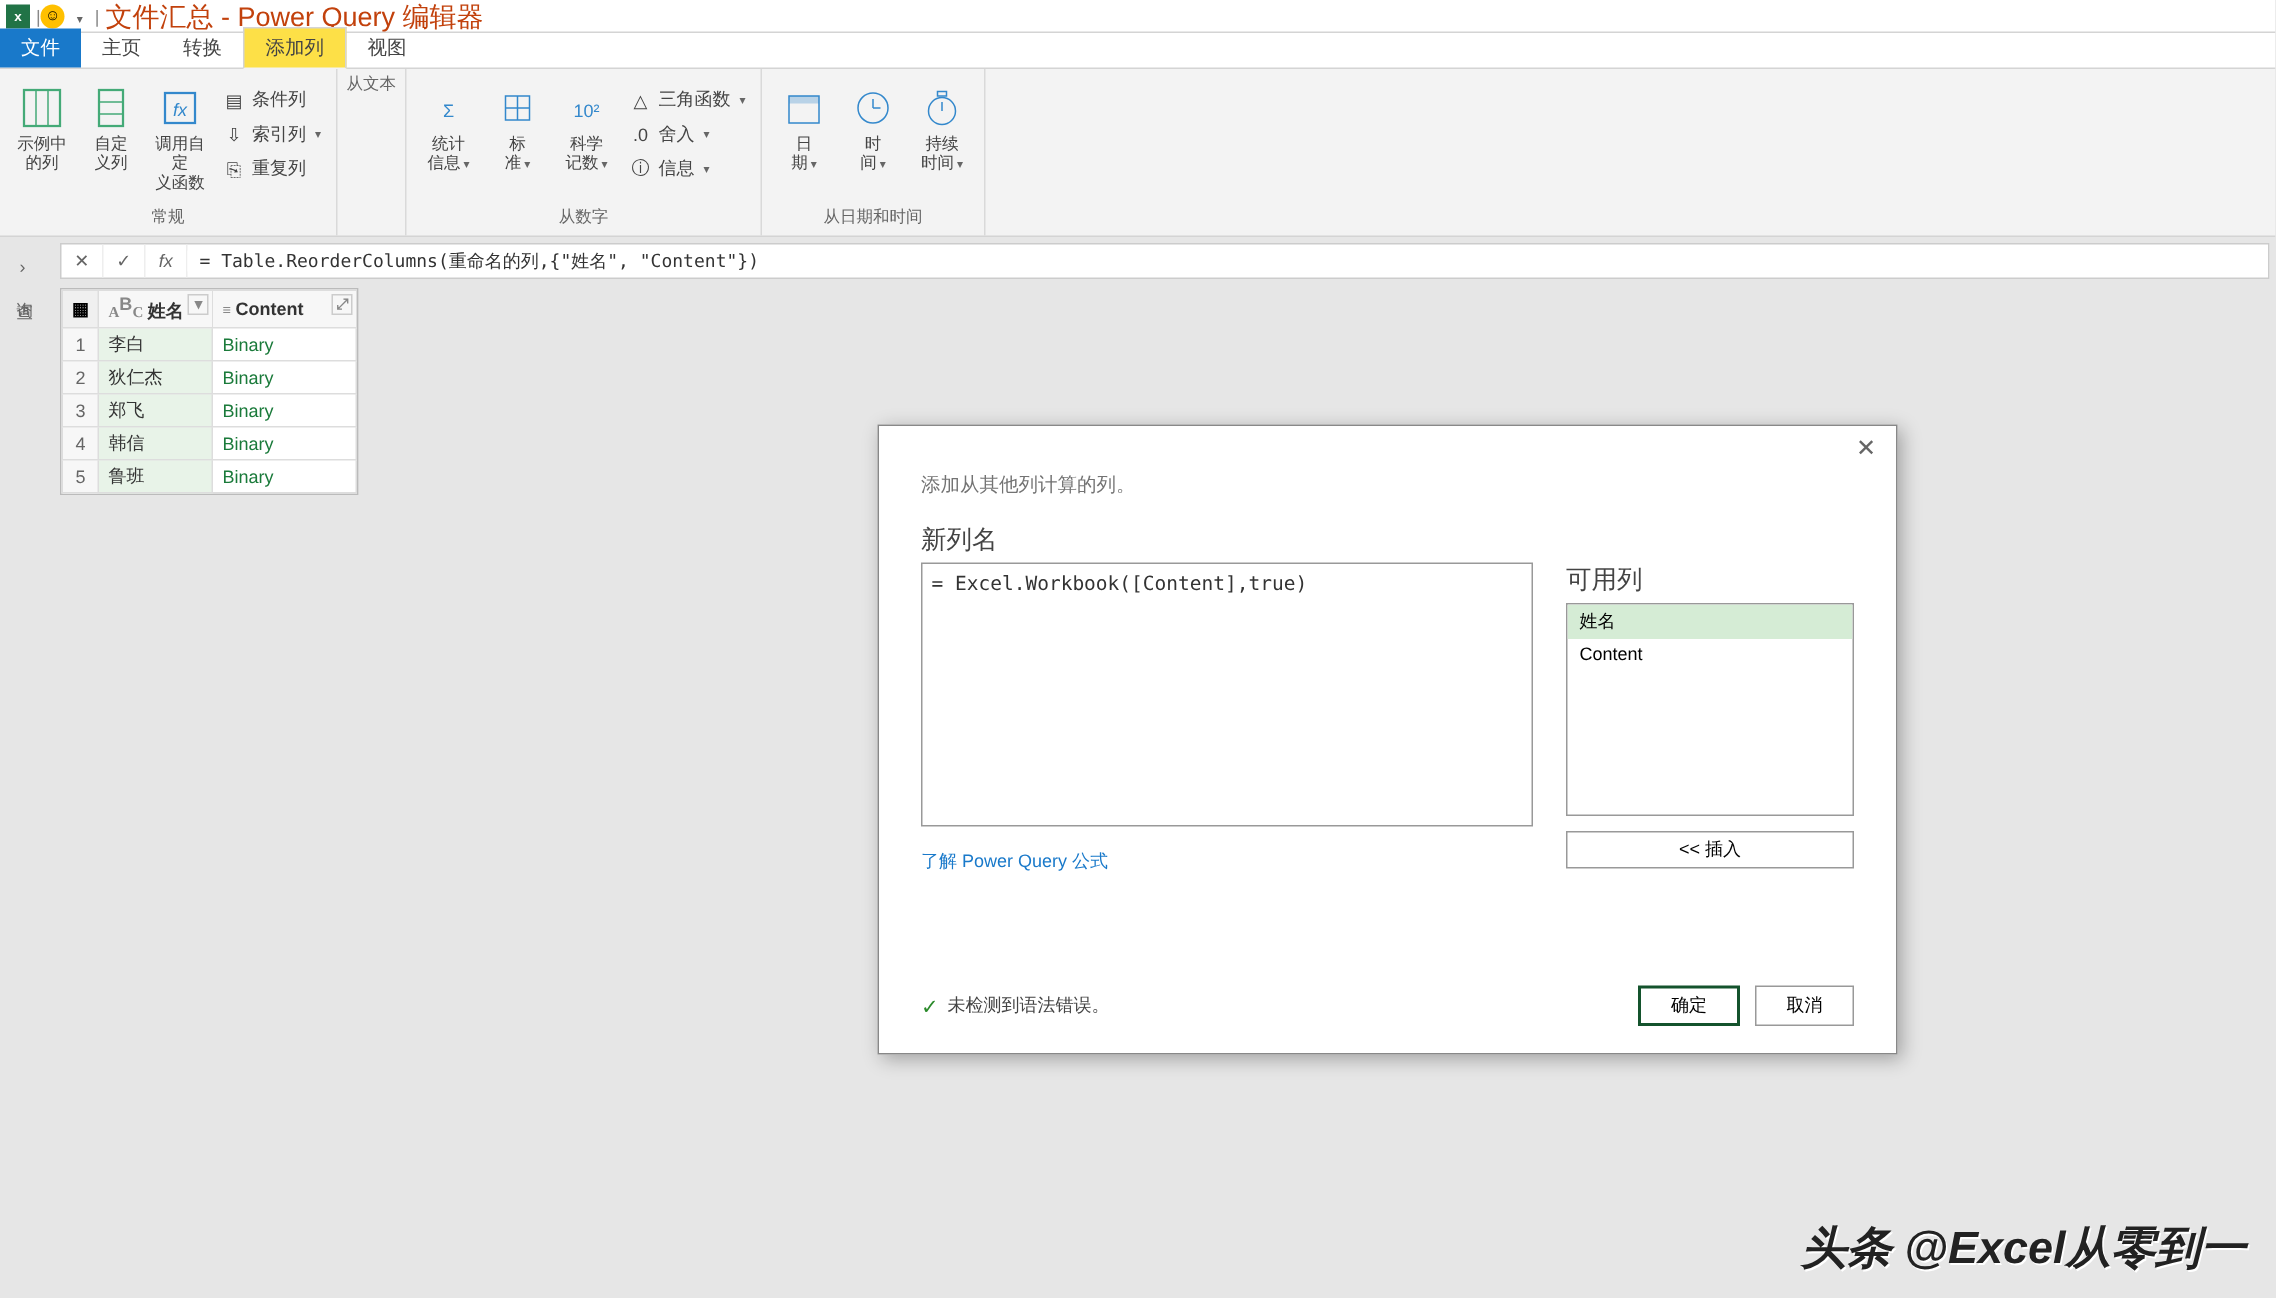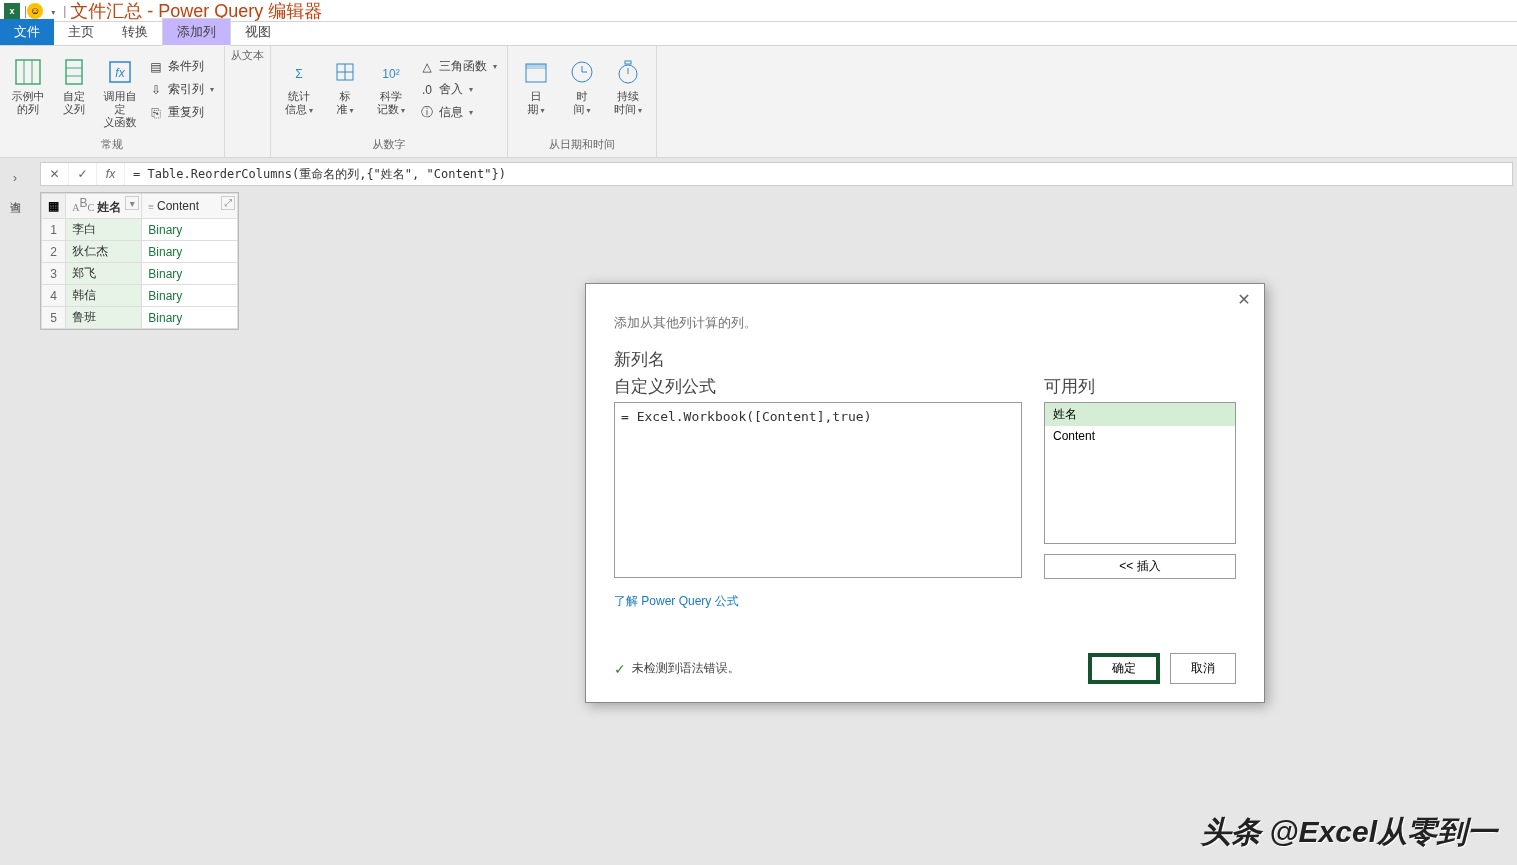--- a/index.html
+++ b/index.html
@@ -5,21 +5,21 @@
 *{margin:0;padding:0;box-sizing:border-box;font-family:"Microsoft YaHei","Segoe UI",sans-serif;font-size:12px}
 body{background:#e6e6e6;width:1517px;height:865px;overflow:hidden;position:relative}
 .titlebar{height:22px;background:#fff;display:flex;align-items:center;padding:0 4px;border-bottom:1px solid #d4d4d4}
 .titlebar .xl-icon{width:16px;height:16px;background:#217346;color:#fff;font-size:9px;font-weight:bold;display:flex;align-items:center;justify-content:center;margin-right:4px}
 .titlebar .smiley{width:16px;height:16px;background:#ffc000;border-radius:50%;margin-right:2px;display:flex;align-items:center;justify-content:center;font-size:10px}
 .titlebar .qat-sep{color:#888;margin:0 4px}
 .titlebar .title-text{color:#c2410c;margin-left:0;font-size:18px}
 .tabs{height:24px;background:#fff;display:flex;align-items:flex-end;border-bottom:1px solid #d4d4d4}
 .tab{padding:4px 14px;color:#444;cursor:pointer;font-size:13px}
 .tab.file{background:#1979ca;color:#fff}
-.tab.active{background:#c4b5fd;border:1px solid #d4d4d4;border-bottom:1px solid #f3f3f3;margin-bottom:-1px}
+.tab.active{background:#fde047;border:1px solid #d4d4d4;border-bottom:1px solid #f3f3f3;margin-bottom:-1px}
 .ribbon{height:112px;background:#f3f3f3;border-bottom:1px solid #d4d4d4;display:flex}
 .rgroup{display:flex;flex-direction:column;border-right:1px solid #d9d9d9;padding:2px 6px}
 .rgroup-body{flex:1;display:flex;align-items:flex-start;gap:2px;padding-top:4px}
 .rgroup-label{text-align:center;color:#666;font-size:11px;padding-bottom:3px}
 .rbtn-lg{display:flex;flex-direction:column;align-items:center;width:44px;padding:4px 2px;cursor:pointer;color:#444}
 .rbtn-lg .ico{width:32px;height:32px;display:flex;align-items:center;justify-content:center;margin-bottom:2px}
 .rbtn-lg .lbl{font-size:11px;text-align:center;line-height:13px}
 .rbtn-sm{display:flex;align-items:center;padding:2px 4px;cursor:pointer;color:#444;gap:4px;white-space:nowrap}
 .rbtn-sm .ico{width:16px;height:16px;display:flex;align-items:center;justify-content:center}
 .vstack{display:flex;flex-direction:column;gap:2px;padding-top:4px}
@@ -27,21 +27,21 @@
 .formula-row{display:flex;align-items:center;background:#fff;border:1px solid #ccc;margin:4px 4px 4px 40px;height:24px}
 .formula-row .fbtn{width:28px;height:100%;display:flex;align-items:center;justify-content:center;border-right:1px solid #eee;cursor:pointer;color:#666}
 .formula-row .finput{flex:1;padding:0 8px;color:#333;font-family:Consolas,monospace;border:none;outline:none}
 .left-rail{position:absolute;left:0;top:162px;width:30px;height:40px;background:#e6e6e6;display:flex;flex-direction:column;align-items:center;justify-content:center;color:#666;cursor:pointer}
 .left-rail .chev{font-size:12px;margin-bottom:8px}
 .left-rail .vtxt{writing-mode:vertical-rl;font-size:11px}
 .grid-wrap{position:absolute;left:40px;top:192px;background:#fff;border:1px solid #bbb}
 .grid{border-collapse:collapse}
 .grid th,.grid td{border:1px solid #ddd;padding:2px 6px;text-align:left;height:19px;font-size:12px}
 .grid .corner{width:24px;background:#f0f0f0}
-.grid .colhdr{background:#f7f7f7;font-weight:normal;color:#333;position:relative}
+.grid .colhdr{background:#f7f7f7;font-weight:bold;color:#333;position:relative}
 .grid .colhdr .type-ico{color:#888;font-size:10px;margin-right:3px;font-family:Consolas}
 .grid .colhdr .dd{position:absolute;right:2px;top:2px;color:#888;font-size:10px;border:1px solid #ccc;width:14px;height:14px;display:flex;align-items:center;justify-content:center}
 .grid .rowhdr{background:#f7f7f7;text-align:center;width:24px;color:#666}
 .grid td{color:#333}
 .grid .name-col{background:#e8f3e8;width:76px}
 .grid .content-col{width:96px;color:#1a7a3a}
 .dialog{position:absolute;left:585px;top:283px;width:680px;height:420px;background:#fff;border:1px solid #888;box-shadow:3px 3px 12px rgba(0,0,0,0.3)}
 .dialog .dtitlebar{height:30px;display:flex;justify-content:flex-end;align-items:center;padding:0 8px}
 .dialog .dclose{width:24px;height:24px;display:flex;align-items:center;justify-content:center;cursor:pointer;color:#666;font-size:16px}
 .dialog .dbody{padding:0 28px}
@@ -54,21 +54,21 @@
 .dialog .avail-list{width:192px;height:142px;border:1px solid #999;font-size:12px;overflow:auto}
 .dialog .avail-list .item{padding:3px 8px;cursor:pointer}
 .dialog .avail-list .item.sel{background:#d5ecd5}
 .dialog .insert-btn{width:192px;margin-top:10px;padding:3px;border:1px solid #999;background:#fff;cursor:pointer;font-size:12px}
 .dialog .learn-link{color:#1979ca;margin-top:12px;display:inline-block;cursor:pointer;font-size:12px}
 .dialog .dfooter{position:absolute;bottom:18px;left:28px;right:28px;display:flex;align-items:center;justify-content:space-between}
 .dialog .status{display:flex;align-items:center;gap:6px;color:#444;font-size:12px}
 .dialog .status .chk{color:#2a8a2a;font-size:14px}
 .dialog .btns{display:flex;gap:10px}
 .dialog .dbtn{padding:3px 20px;border:1px solid #999;background:#fff;cursor:pointer;font-size:12px}
-.dialog .dbtn.primary{border:4px solid #14532d}
+.dialog .dbtn.primary{border:2px solid #14532d}
 .watermark{position:absolute;right:20px;bottom:12px;font-size:30px;font-weight:bold;font-style:italic;color:#222;text-shadow:1px 1px 0 #fff}
 svg{display:block}
 </style>
 </head>
 <body>
 
 <div class="titlebar">
   <div class="xl-icon">x</div>
   <div style="color:#888">|</div>
   <div class="smiley">☺</div>
@@ -282,21 +282,20 @@
 
 <div class="dialog">
   <div class="dtitlebar">
     <div class="dclose">✕</div>
   </div>
   <div class="dbody">
     <div class="desc">添加从其他列计算的列。</div>
     <label>新列名</label>
     <div class="row2">
       <div>
-        <label>自定义列公式</label>
         <textarea class="formula-area" style="">= Excel.Workbook([Content],true)</textarea>
         <a class="learn-link">了解 Power Query 公式</a>
       </div>
       <div>
         <label>可用列</label>
         <div class="avail-list">
           <div class="item sel">姓名</div>
           <div class="item">Content</div>
         </div>
         <button class="insert-btn">&lt;&lt; 插入</button>

